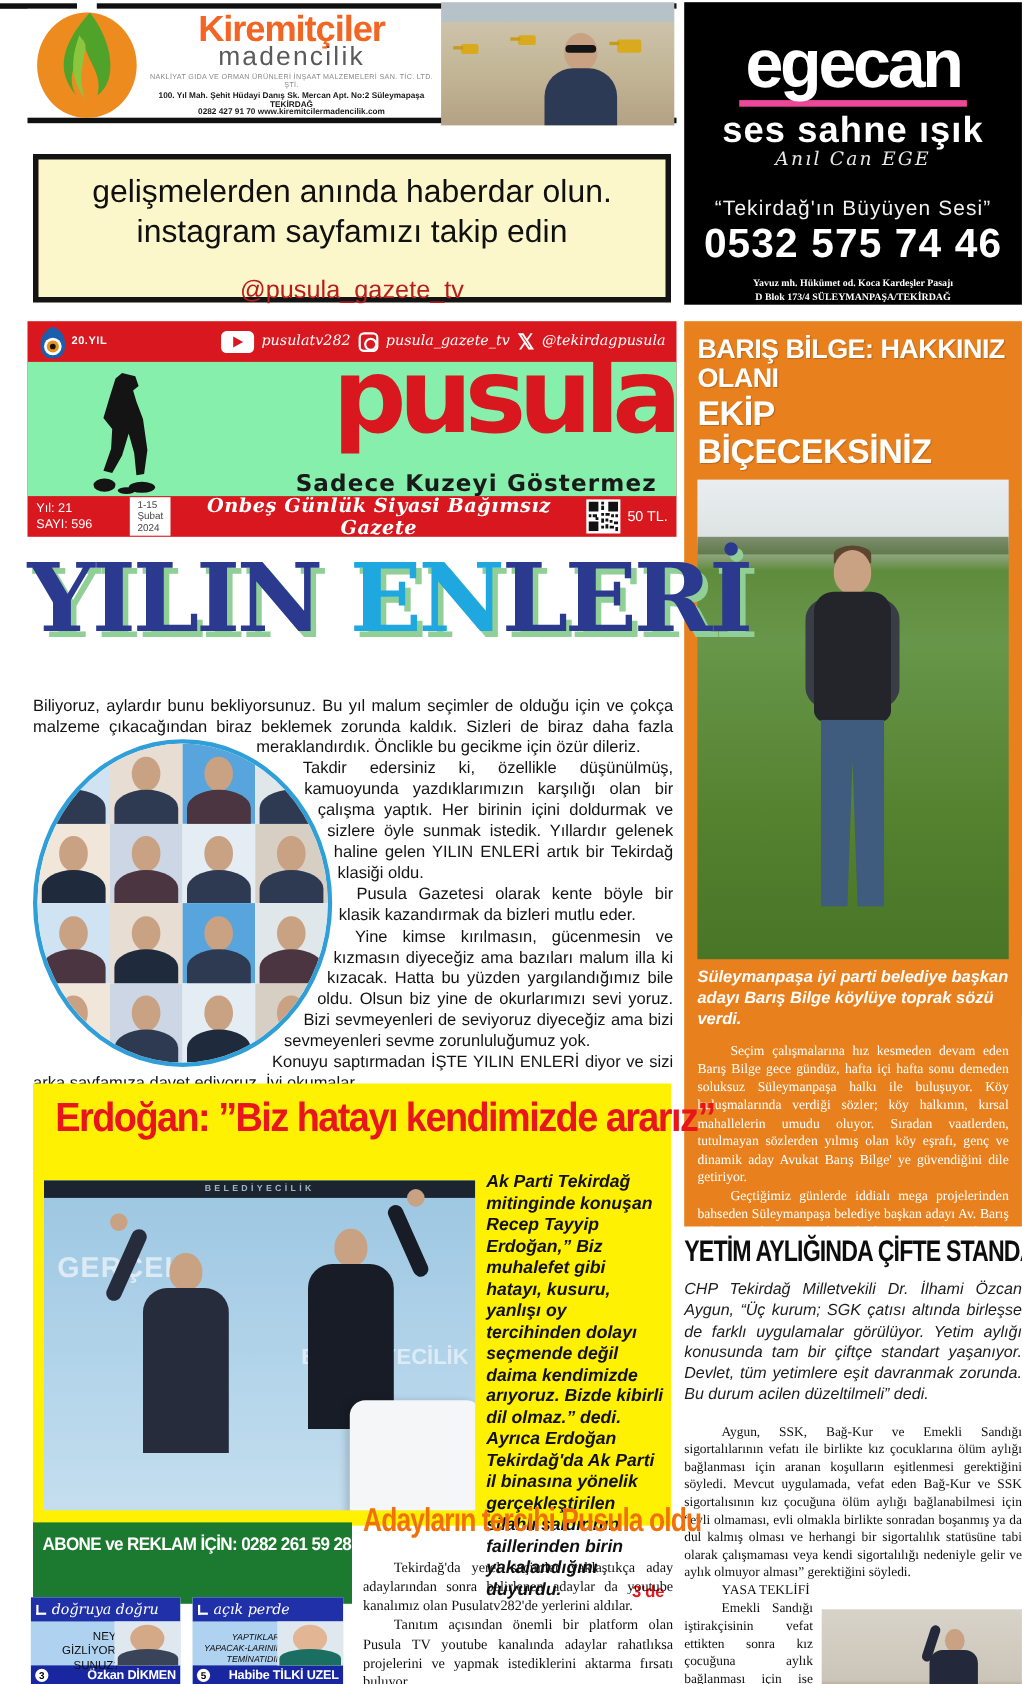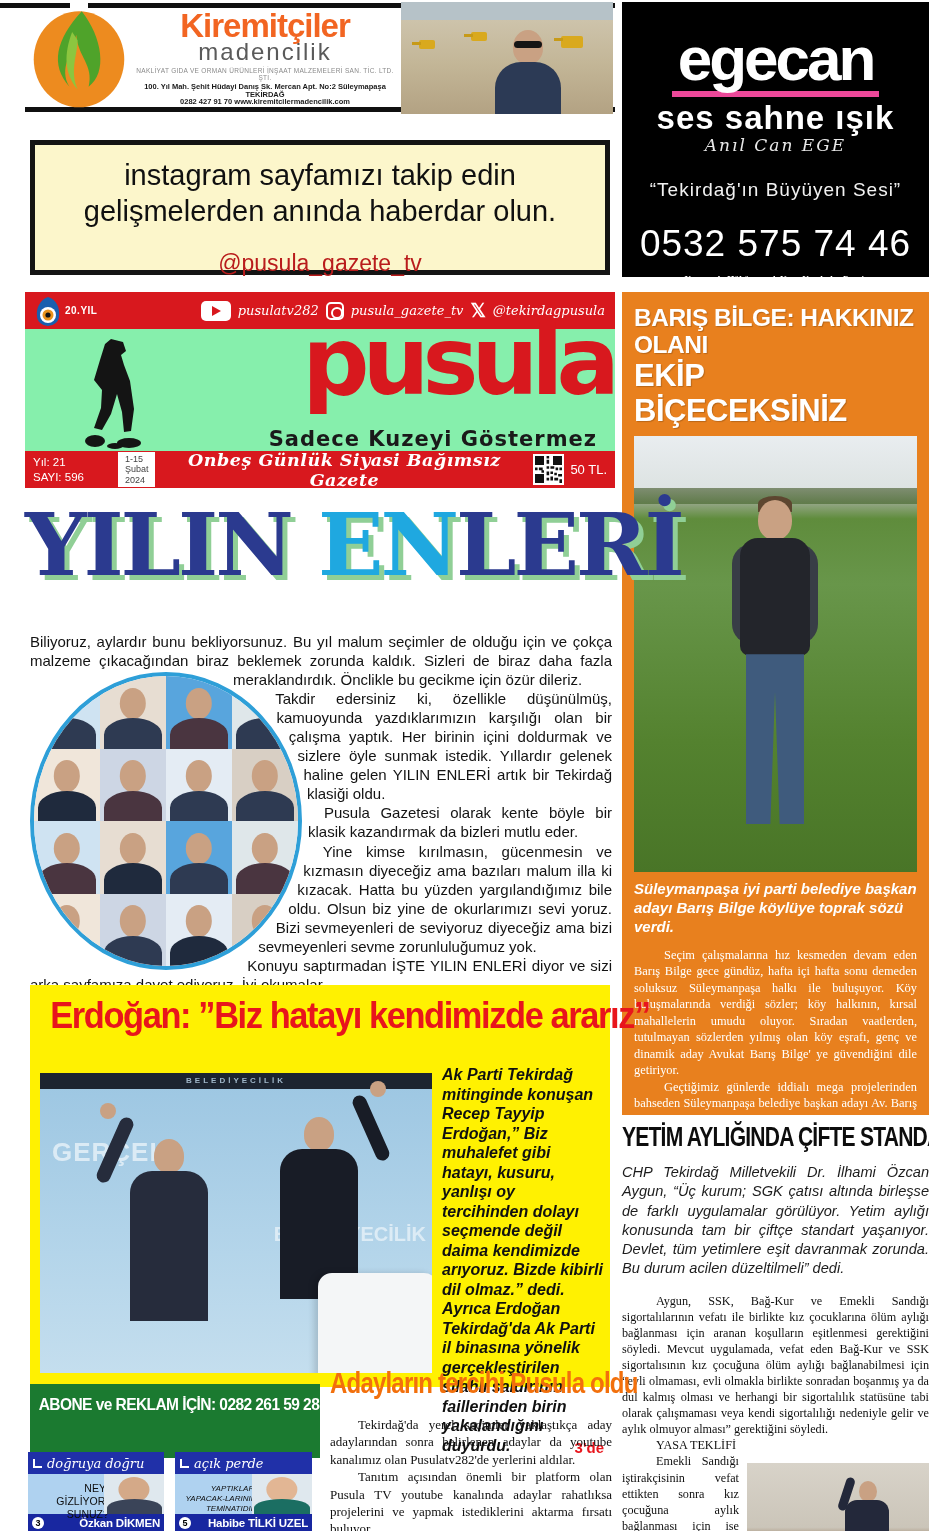--- a/index.html
+++ b/index.html
@@ -26,21 +26,21 @@
   .q-man-head{position:absolute;right:70px;top:28px;width:30px;height:34px;border-radius:50% 50% 45% 45%;background:#c9a183}
   .q-man-glasses{position:absolute;right:71px;top:39px;width:28px;height:7px;border-radius:4px;background:#151515}
   .q-man-body{position:absolute;right:52px;bottom:0;width:66px;height:52px;border-radius:26px 26px 0 0;background:#2c3a55}
 
   
   .ad-egecan{position:absolute;left:622px;top:2px;width:307px;height:275px;background:#000;color:#fff;text-align:center}
   .ege-brand{display:inline-block;font-size:62px;font-weight:bold;letter-spacing:-3px;border-bottom:6px solid #ec4899;line-height:.95;margin-top:28px;padding:0 6px 2px 6px}
   .ege-sub{font-size:33px;font-weight:bold;letter-spacing:1px;margin-top:2px}
   .ege-person{font-family:"DejaVu Serif",serif;font-style:italic;font-size:17px;color:#e8e8e8;margin-top:-2px;letter-spacing:2px;font-weight:200}
   .ege-slogan{font-size:19px;margin-top:24px;letter-spacing:1px;color:#f2f2f2}
-  .ege-phone{font-size:37px;font-weight:400;margin-top:22px;letter-spacing:1px}
+  .ege-phone{font-size:37px;font-weight:700;letter-spacing:1px}
   .ege-addr{font-family:"Liberation Serif",serif;font-size:9px;font-weight:bold;margin-top:8px;line-height:1.5}
 
   
   .banner-insta{position:absolute;left:30px;top:140px;width:580px;height:135px;background:#FCF6CB;border:5px solid #141414;text-align:center;padding-top:12px}
   .insta-l{font-size:29px;color:#101010;line-height:1.25}
   .insta-h{font-size:23px;color:#b91c1c;margin-top:20px}
 
   
   .masthead{position:absolute;left:25px;top:292px;width:590px;height:196px;background:#D8181E}
   .mast-top{height:37px;display:flex;align-items:center;color:#fff;padding:0 10px}
@@ -190,22 +190,22 @@
     <div class="ege-person">Anıl Can EGE</div>
     <div class="ege-slogan">“Tekirdağ'ın Büyüyen Sesi”</div>
     <div class="ege-phone">0532 575 74 46</div>
     <div class="ege-addr">
       <span>Yavuz mh. Hükümet od. Koca Kardeşler Pasajı</span><br>
       <span>D Blok 173/4 SÜLEYMANPAŞA/TEKİRDAĞ</span>
     </div>
   </div>
 
   <div class="banner-insta">
+    <div class="insta-l">gelişmelerden anında haberdar olun.</div>
     <div class="insta-l">instagram sayfamızı takip edin</div>
-    <div class="insta-l">gelişmelerden anında haberdar olun.</div>
     <div class="insta-h">@pusula_gazete_tv</div>
   </div>
 
   <div class="masthead">
     <div class="mast-top">
       <svg class="eye-icon" viewBox="0 0 26 30">
         <path d="M13 1 C22 4 25 12 24 20 A11 10 0 1 1 2 20 C1 12 5 4 13 1 Z" fill="#1a5fae"></path>
         <circle cx="13" cy="19" r="8" fill="#fff"></circle>
         <circle cx="13" cy="19" r="5.5" fill="#e8921c"></circle>
         <circle cx="13" cy="19" r="2.6" fill="#111"></circle>

